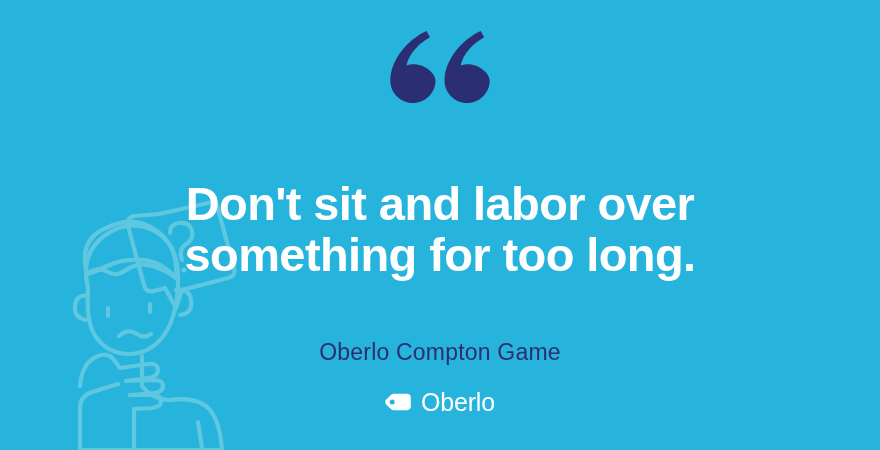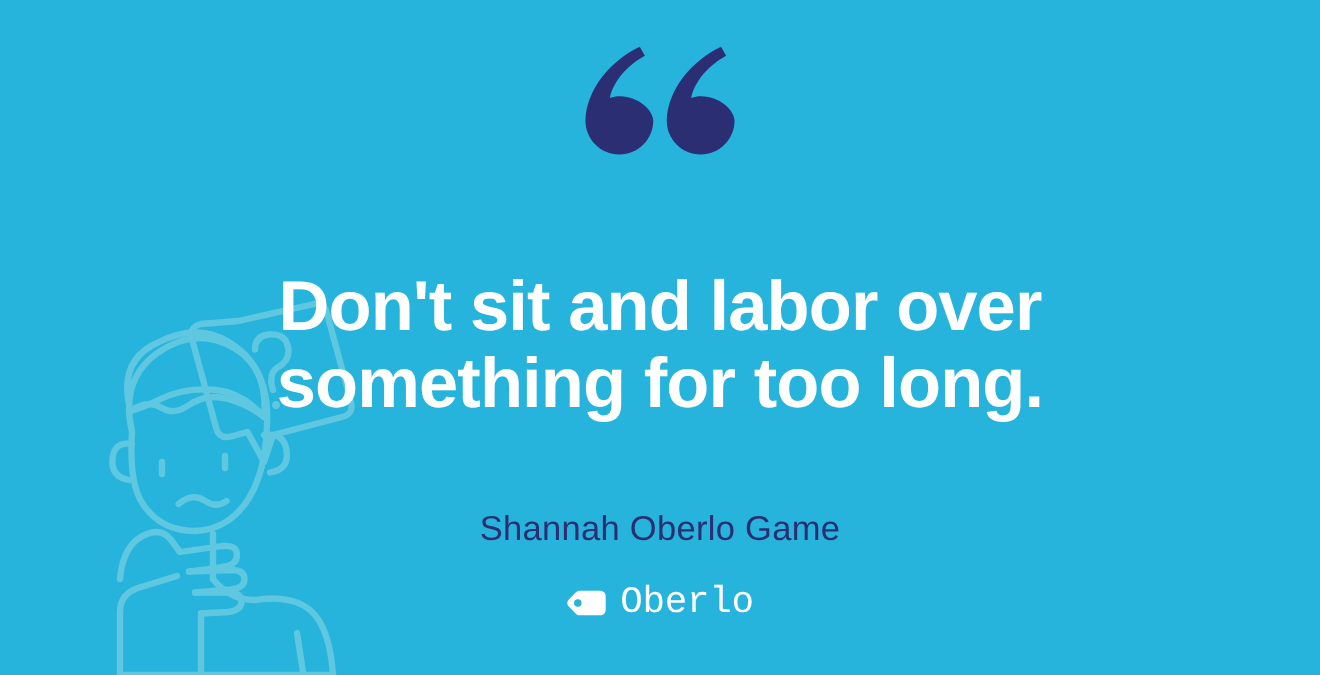--- a/index.html
+++ b/index.html
@@ -87,21 +87,21 @@
     justify-content: center;
     align-items: center;
     gap: 10px;
   }
   #brand-logo .logo-mark {
     display: block;
     line-height: 0;
   }
   #brand-logo .logo-text {
     color: #ffffff;
-    font-family: Liberation Mono, monospace;
+    font-family: Liberation Sans, sans-serif;
     font-weight: normal;
     font-size: 25px;
     letter-spacing: -0.2px;
     line-height: 26px;
   }
 </style>
 </head>
 <body>
 
 <div id="quote-card">
@@ -147,21 +147,21 @@
   <div id="quote-mark">
     <svg width="106" height="88" viewBox="0 0 106 88" fill="#2b2e72">
       <path d="M48.5 52.5c0 12.4-10.1 22.5-22.6 22.5S3.3 64.9 3.3 52.5c0-9.7 4-20 11.2-29.4C20.9 14.9 29.8 7.6 39.5 3.1l3.4 6.1c-7.6 4.1-14 9.9-18.4 16.5-2.6 3.9-4.3 7.9-5 11.7 2.1-.8 4.4-1.2 6.8-1.2 12.5 0 22.2 9.6 22.2 16.3z"></path>
       <path d="M102.7 52.5c0 12.4-10.1 22.5-22.6 22.5S57.5 64.9 57.5 52.5c0-9.7 4-20 11.2-29.4C75.1 14.9 84 7.6 93.7 3.1l3.4 6.1c-7.6 4.1-14 9.9-18.4 16.5-2.6 3.9-4.3 7.9-5 11.7 2.1-.8 4.4-1.2 6.8-1.2 12.5 0 22.2 9.6 22.2 16.3z"></path>
     </svg>
   </div>
 
   <div id="quote-text">Don't sit and labor over
 something for too long.</div>
 
-  <div id="quote-author">Shannah Oberlo Game</div>
+  <div id="quote-author">Oberlo Compton Game</div>
 
   <div id="brand-logo">
     <span class="logo-mark">
       <svg width="26" height="18" viewBox="0 0 26 18">
         <path d="M8.6 0.8h13.6c2 0 3.6 1.6 3.6 3.6v9.2c0 2-1.6 3.6-3.6 3.6H8.6c-1 0-2-.4-2.7-1.1L1.2 11.4c-1.3-1.3-1.3-3.5 0-4.8L5.9 1.9C6.6 1.2 7.6.8 8.6.8z" fill="#ffffff"></path>
         <circle cx="7.2" cy="9" r="2.5" fill="#27b4dc"></circle>
       </svg>
     </span>
     <span class="logo-text">Oberlo</span>
   </div>

